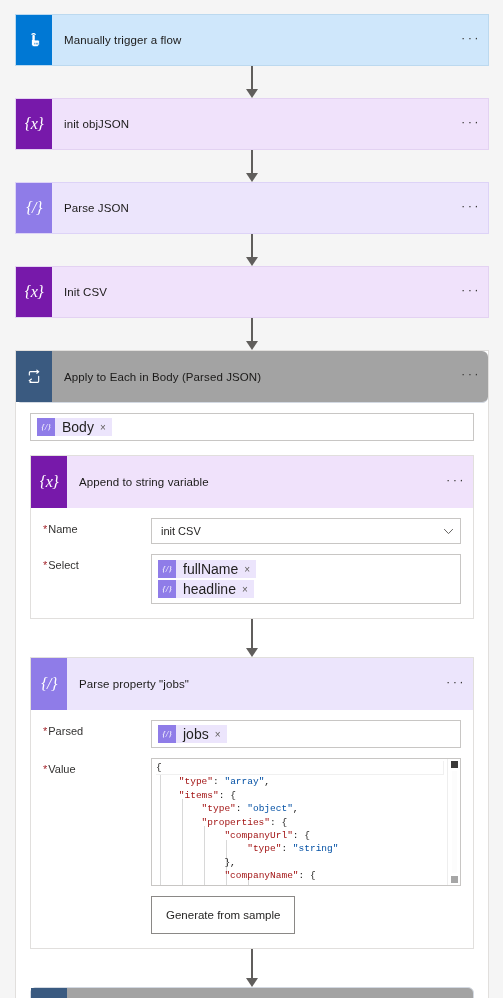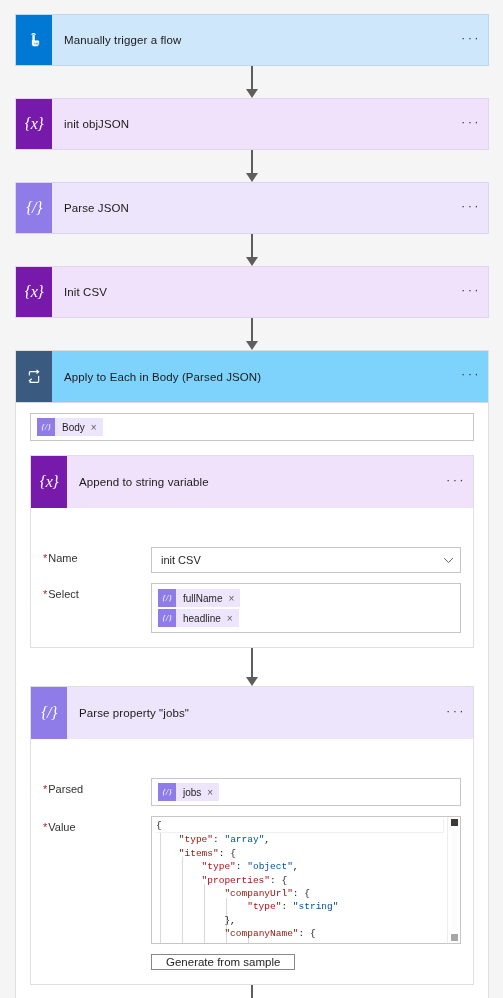--- a/index.html
+++ b/index.html
@@ -53,21 +53,21 @@
     padding-bottom: 5px;
   }
 
   
   .c-trigger       { background: #cfe7fb; border-color: #bcd9ef; }
   .c-trigger .card-icon { background: #0078d4; }
   .c-variable      { background: #f0e2fb; border-color: #e3d2f2; }
   .c-variable .card-icon { background: #7719aa; }
   .c-parse         { background: #ece5fc; border-color: #ddd3f7; }
   .c-parse .card-icon { background: #8f7ce8; }
-  .c-scope         { background: #7dd3fc; border-color: #d3d9e2; }
+  .c-scope         { background: #a3a3a3; border-color: #d3d9e2; border-radius: 6px; }
   .c-scope .card-icon { background: #3a5a80; }
 
   
   .ico { display: block; }
   .glyph-braces {
     font-family: "Liberation Serif", serif;
     font-size: 16px;
     font-style: italic;
     color: #fff;
     letter-spacing: -.5px;
@@ -144,39 +144,39 @@
     background: #8f7ce8;
     display: flex; align-items: center; justify-content: center;
     color: #fff;
   }
   .token .tok-ico span {
     font-family: "Liberation Serif", serif;
     font-size: 9px; font-style: italic; line-height: 1;
   }
   .token .tok-label {
     padding: 0 6px 0 7px;
-    font-size: 10px;
+    font-size: 14px;
     color: #201f1e;
     white-space: nowrap;
   }
   .token .tok-x {
     padding-right: 6px;
     font-size: 10px;
     color: #605e5c;
     cursor: pointer;
   }
 
   
   .nested {
     border: 1px solid #e1dfdd;
     background: #fff;
     margin-top: 14px;
   }
   .nested > .card { border: none; }
-  .nested-body { padding: 10px 12px 14px 12px; margin-top: 29px; }
+  .nested-body { padding: 10px 12px 14px 12px; }
 
   .frow { display: flex; align-items: flex-start; margin-bottom: 10px; }
   .frow:last-child { margin-bottom: 0; }
   .frow .flabel {
     width: 108px;
     min-width: 108px;
     font-size: 11px;
     padding-top: 5px;
     color: #323130;
   }
@@ -239,21 +239,21 @@
   .vscroll .up, .vscroll .down {
     position: absolute; left: 3px; width: 7px; height: 7px; background: #9a9a9a;
   }
   .vscroll .up { top: 2px; background: #3b3a39; }
   .vscroll .down { bottom: 2px; background: #a6a6a6; }
 
   .btn {
     display: inline-flex;
     align-items: center;
     justify-content: center;
-    height: 16px;
+    height: 38px;
     padding: 0 14px;
     border: 1px solid #8a8886;
     background: #ffffff;
     font-size: 11.5px;
     color: #201f1e;
     cursor: pointer;
   }
   .btn-wrap { margin-top: 10px; margin-left: 108px; }
 
   

